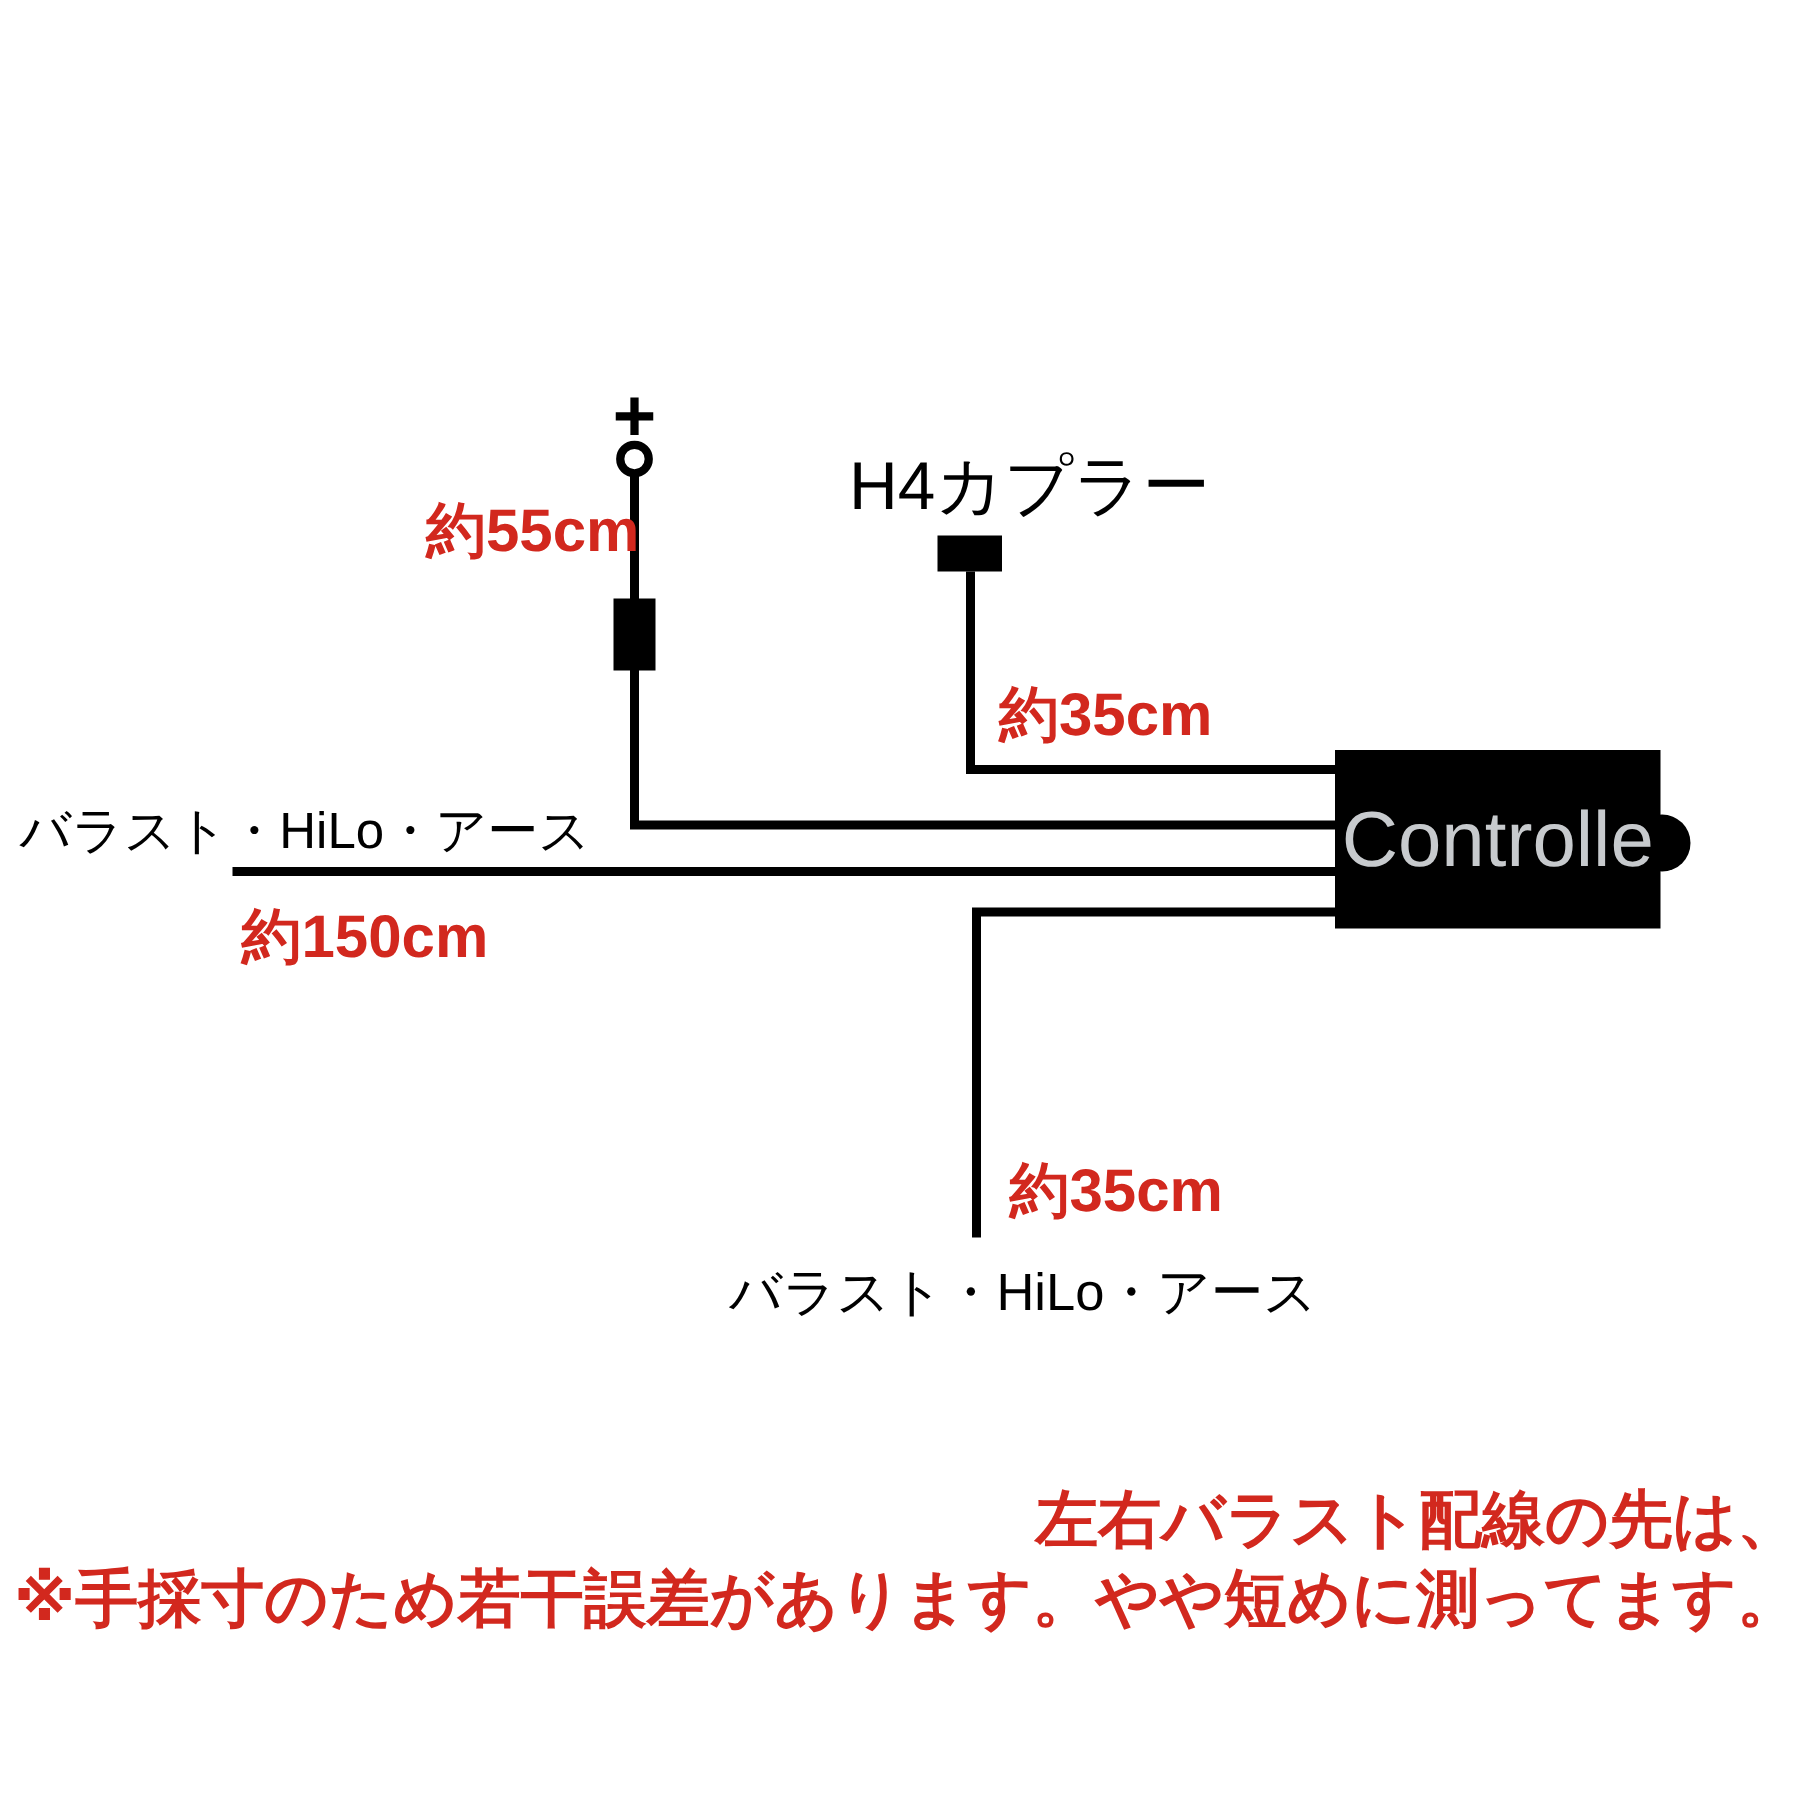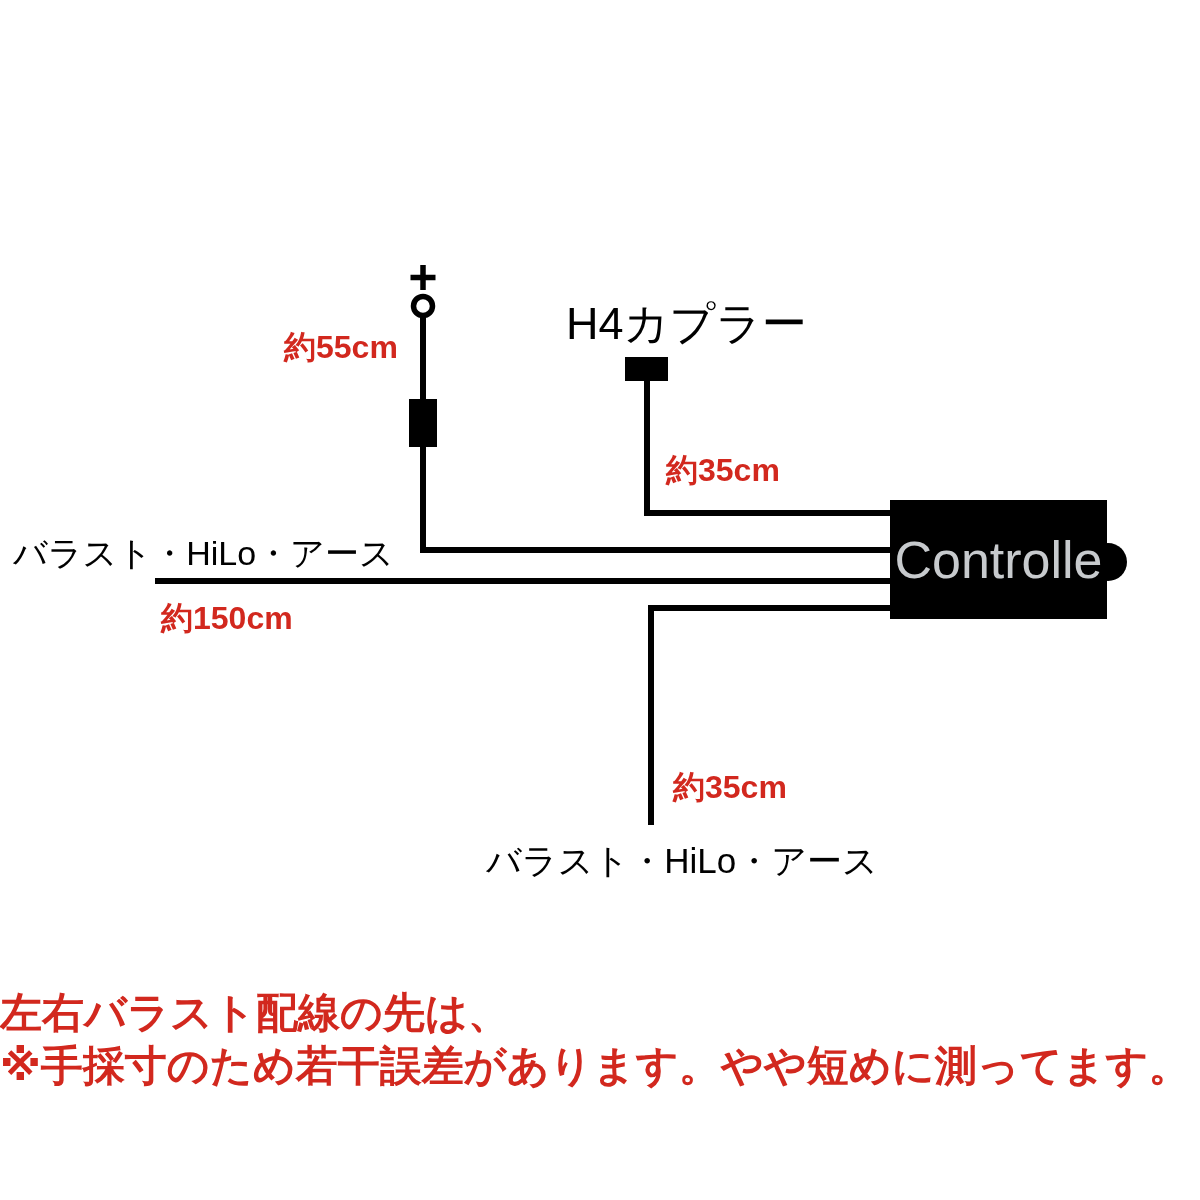--- a/index.html
+++ b/index.html
@@ -9,36 +9,36 @@
     overflow:hidden;
   }
   .abs{position:absolute;white-space:nowrap;}
   #title{
     left:56px;top:40px;
     font-size:90px;font-weight:bold;color:#000;
     letter-spacing:7px;line-height:1.1;
   }
   #diagram-svg{position:absolute;left:0;top:0;}
   .red{color:#d2281e;}
-  .len-label{font-size:32px;font-weight:bold;}
+  .len-label{font-size:40px;font-weight:bold;}
   #len-battery{left:284px;top:326px;}
   #h4-label{left:566px;top:294px;font-size:45px;color:#000;}
   #len-h4{left:666px;top:449px;}
   #wire-label-left{left:13px;top:531px;font-size:34px;color:#000;}
   #len-main{left:161px;top:597px;}
   #controller-label{
     left:890px;top:500px;width:217px;height:119px;
     display:flex;align-items:center;justify-content:center;
     font-size:52px;color:#c7cacd;letter-spacing:0px;
   }
   #len-bottom{left:673px;top:766px;}
   #wire-label-bottom{left:486px;top:838px;font-size:35px;color:#000;}
   #footer{
     left:0;top:986px;width:1200px;
-    text-align:left;font-size:42px;line-height:53px;font-weight:bold;
+    text-align:right;font-size:42px;line-height:53px;font-weight:bold;
   }
   .footer-line{white-space:nowrap;}
 </style>
 </head>
 <body>
 
 <div id="stage">
 
 
   <svg id="diagram-svg" width="1200" height="1200" viewBox="0 0 1200 1200">

